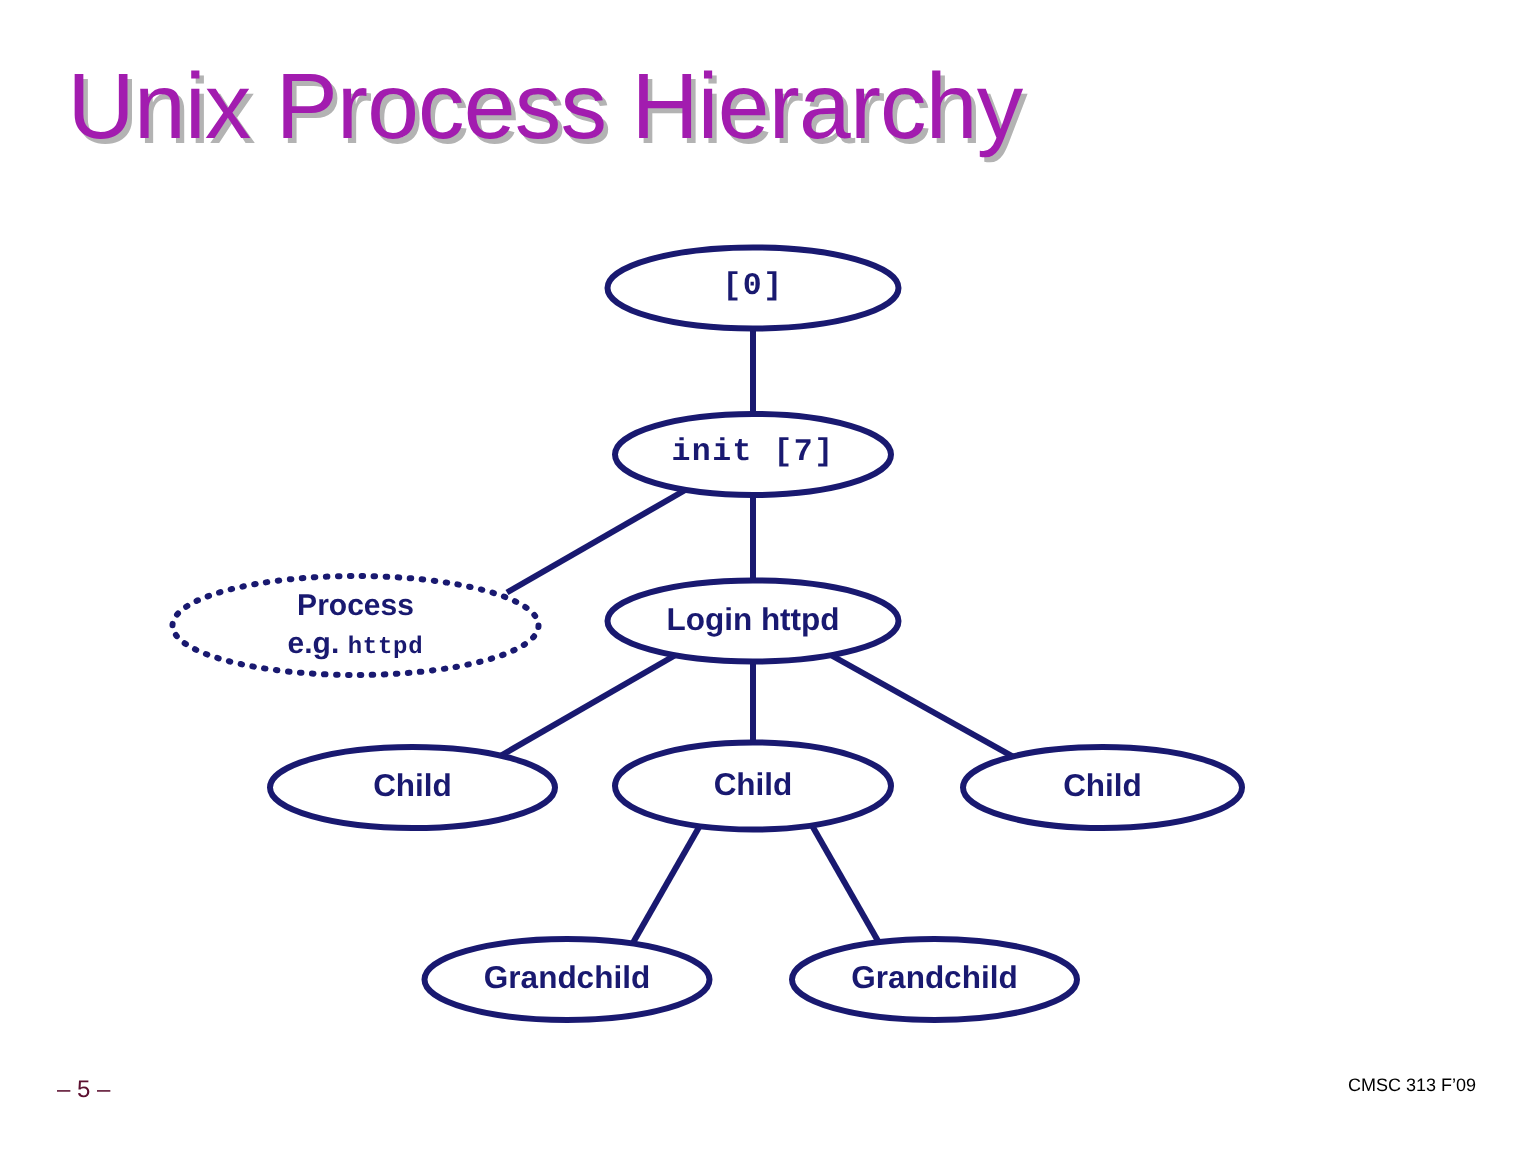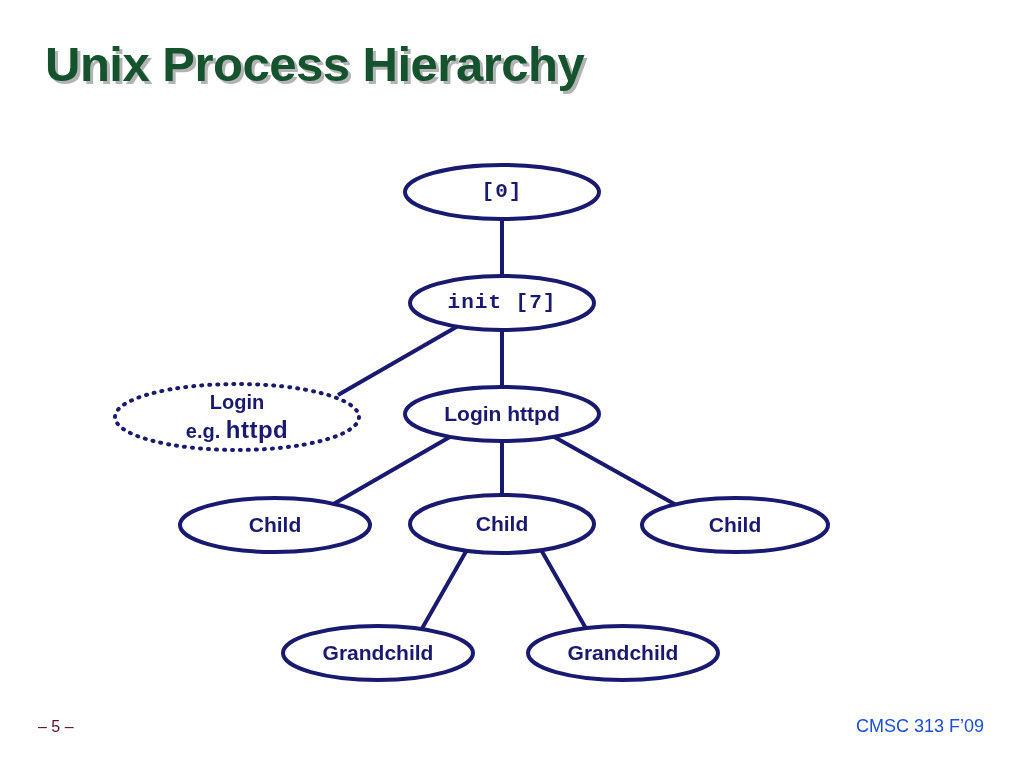--- a/index.html
+++ b/index.html
@@ -14,24 +14,24 @@
     overflow: hidden;
     font-family: "Liberation Sans", sans-serif;
   }
 
   
   #slide-title {
     position: absolute;
     left: 45px;
     top: 36px;
     font-family: "Liberation Sans", sans-serif;
-    font-weight: bold;
-    font-size: 49px;
+    font-weight: normal;
+    font-size: 62px;
     letter-spacing: -0.5px;
-    color: #14532d;
+    color: #a21caf;
     text-shadow: 3px 3px 0 #b3b3b3;
     white-space: nowrap;
   }
 
   
   #diagram {
     position: absolute;
     left: 0;
     top: 0;
     width: 1024px;
@@ -59,42 +59,42 @@
     font-weight: bold;
     font-size: 21px;
   }
   .lbl-daemon {
     font-family: "Liberation Sans", sans-serif;
     font-weight: bold;
     font-size: 20px;
     line-height: 1.25;
   }
   .lbl-daemon .mono-inline {
-    font-family: Liberation Sans, sans-serif;
+    font-family: Liberation Mono, monospace;
     font-weight: bold;
-    font-size: 24px;
+    font-size: 16px;
     letter-spacing: 0.5px;
   }
 
   
   #footer-page {
     position: absolute;
     left: 38px;
     top: 718px;
     font-family: "Liberation Sans", sans-serif;
     font-size: 16px;
     color: #5c1030;
   }
   #footer-course {
     position: absolute;
     right: 40px;
     top: 716px;
     font-family: "Liberation Sans", sans-serif;
-    font-size: 18px;
-    color: #1d4ed8;
+    font-size: 12px;
+    color: #000000;
     white-space: nowrap;
   }
 </style>
 </head>
 <body>
 
 <div id="slide-title">Unix Process Hierarchy</div>
 
 <svg id="diagram" viewBox="0 0 1024 768">
 
@@ -120,21 +120,21 @@
     <ellipse cx="378" cy="653" rx="95" ry="27" fill="#ffffff" stroke="#191970" stroke-width="4"></ellipse>
     <ellipse cx="623" cy="653" rx="95" ry="27" fill="#ffffff" stroke="#191970" stroke-width="4"></ellipse>
   </g>
 </svg>
 
 <div class="node-label lbl-mono" style="left:502px; top:192px;">[0]</div>
 
 <div class="node-label lbl-mono" style="left:502px; top:303px;">init [7]</div>
 
 <div class="node-label lbl-daemon" style="left:237px; top:417px;">
-  <div>Login</div>
+  <div>Process</div>
   <div><span>e.g. </span><span class="mono-inline">httpd</span></div>
 </div>
 
 <div class="node-label lbl-sans" style="left:502px; top:414px;">Login httpd</div>
 
 <div class="node-label lbl-sans" style="left:275px; top:525px;">Child</div>
 
 <div class="node-label lbl-sans" style="left:502px; top:524px;">Child</div>
 
 <div class="node-label lbl-sans" style="left:735px; top:525px;">Child</div>

